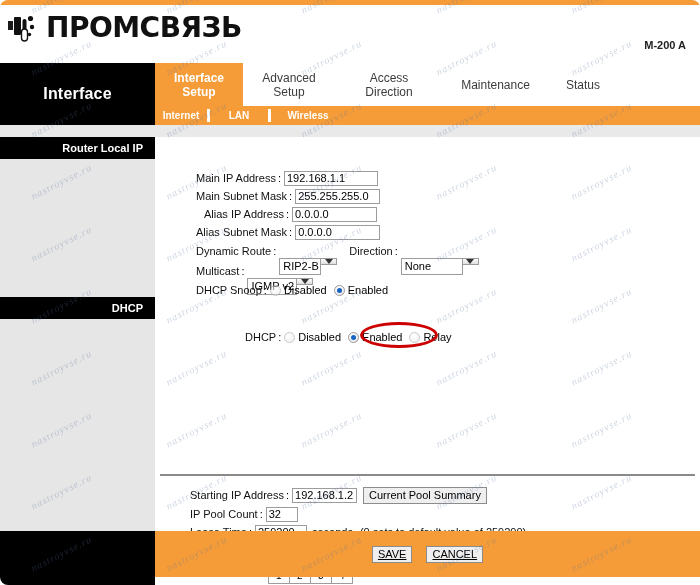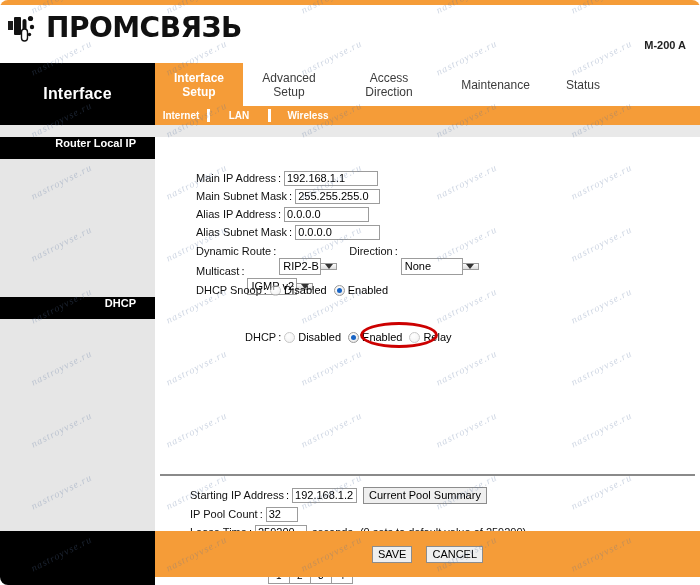--- a/index.html
+++ b/index.html
@@ -58,22 +58,22 @@
 
   
   .content { position:relative; width:700px; height:406px; background:#fff; }
   .gray-strip { position:absolute; left:0; top:0; width:700px; height:12px; background:#e9e9e9; }
   .left-col { position:absolute; left:0; top:12px; width:155px; height:394px; background:#e6e6e6; }
 
   
   .sec-head {
     position:absolute; left:0; width:155px; height:22px;
     background:#000; color:#fff; font-size:11px; font-weight:bold;
-    display:flex; align-items:flex-start; justify-content:flex-end;
-    padding-right:19px;
+    display:flex; align-items:center; justify-content:flex-end;
+    padding-right:12px;
   }
   
   .sec-sub {
     position:absolute; left:0; width:155px; height:18px;
     color:#000; font-size:11px; font-weight:bold;
     display:flex; align-items:center; justify-content:flex-end;
     padding-right:9px;
   }
   
   .sec-rule { position:absolute; left:160px; width:535px; height:2px; background:#8a8a8a; }
@@ -89,21 +89,21 @@
     border:1px solid #9c9c9c; background:#fff; color:#000;
     outline:none;
   }
   .btn {
     font-family:"Liberation Sans", sans-serif; font-size:11px;
     background:#efefef; border:1px solid #8c8c8c;
     padding:1px 5px; height:17px; line-height:13px; cursor:pointer; color:#000;
   }
 
   
-  .sel { display:flex; align-items:center; height:17px; cursor:pointer;margin-top:30px; }
+  .sel { display:flex; align-items:flex-start; height:17px; cursor:pointer;margin-top:30px; }
   .sel-box {
     border:1px solid #9c9c9c; background:#fff;
     font-size:11px; line-height:15px; padding:0 4px 0 3px;
     display:flex; align-items:center; white-space:nowrap;
   }
   .sel-arrow {
     width:16px; border:1px solid #9c9c9c; border-left:none;
     background:linear-gradient(#fdfdfd,#dedede);
     display:flex; align-items:center; justify-content:center;
   }
@@ -157,21 +157,21 @@
     position:absolute; border:3px solid #cc0000; border-radius:50%;
     pointer-events:none;
   }
 
   
   .footer { position:relative; width:700px; height:54px; }
   .footer-black { position:absolute; left:0; top:0; width:155px; height:54px; background:#000; }
   .footer-orange { position:absolute; left:155px; top:0; width:545px; height:46px; background:#F59C38; }
   .footer-btns {
     position:absolute; left:155px; top:0; width:545px; height:46px;
-    display:flex; align-items:center; justify-content:center; gap:14px;
+    display:flex; align-items:center; justify-content:center; gap:14px;text-decoration:underline;
   }
 
   
   .wm {
     position:absolute; inset:0; pointer-events:none; overflow:hidden; z-index:40;
   }
   .wm b {
     position:absolute; font-family:"Liberation Serif", serif;
     font-size:10px; font-style:italic; font-weight:normal;
     color:rgba(90,115,160,0.30);
@@ -251,21 +251,21 @@
       <span class="colon">:</span>
       <input class="txt" style="width: 94px;" value="192.168.1.1">
     </div>
 
     <div class="row" style="left:196px; top:63px">
       <span class="lbl">Main Subnet Mask</span>
       <span class="colon">:</span>
       <input class="txt" style="width: 85px;" value="255.255.255.0">
     </div>
 
-    <div class="row" style="left:196px; top:81px">
+    <div class="row" style="left:204px; top:81px">
       <span class="lbl">Alias IP Address</span>
       <span class="colon">:</span>
       <input class="txt" style="width: 85px;" value="0.0.0.0">
     </div>
 
     <div class="row" style="left:196px; top:99px">
       <span class="lbl">Alias Subnet Mask</span>
       <span class="colon">:</span>
       <input class="txt" style="width: 85px;" value="0.0.0.0">
     </div>

